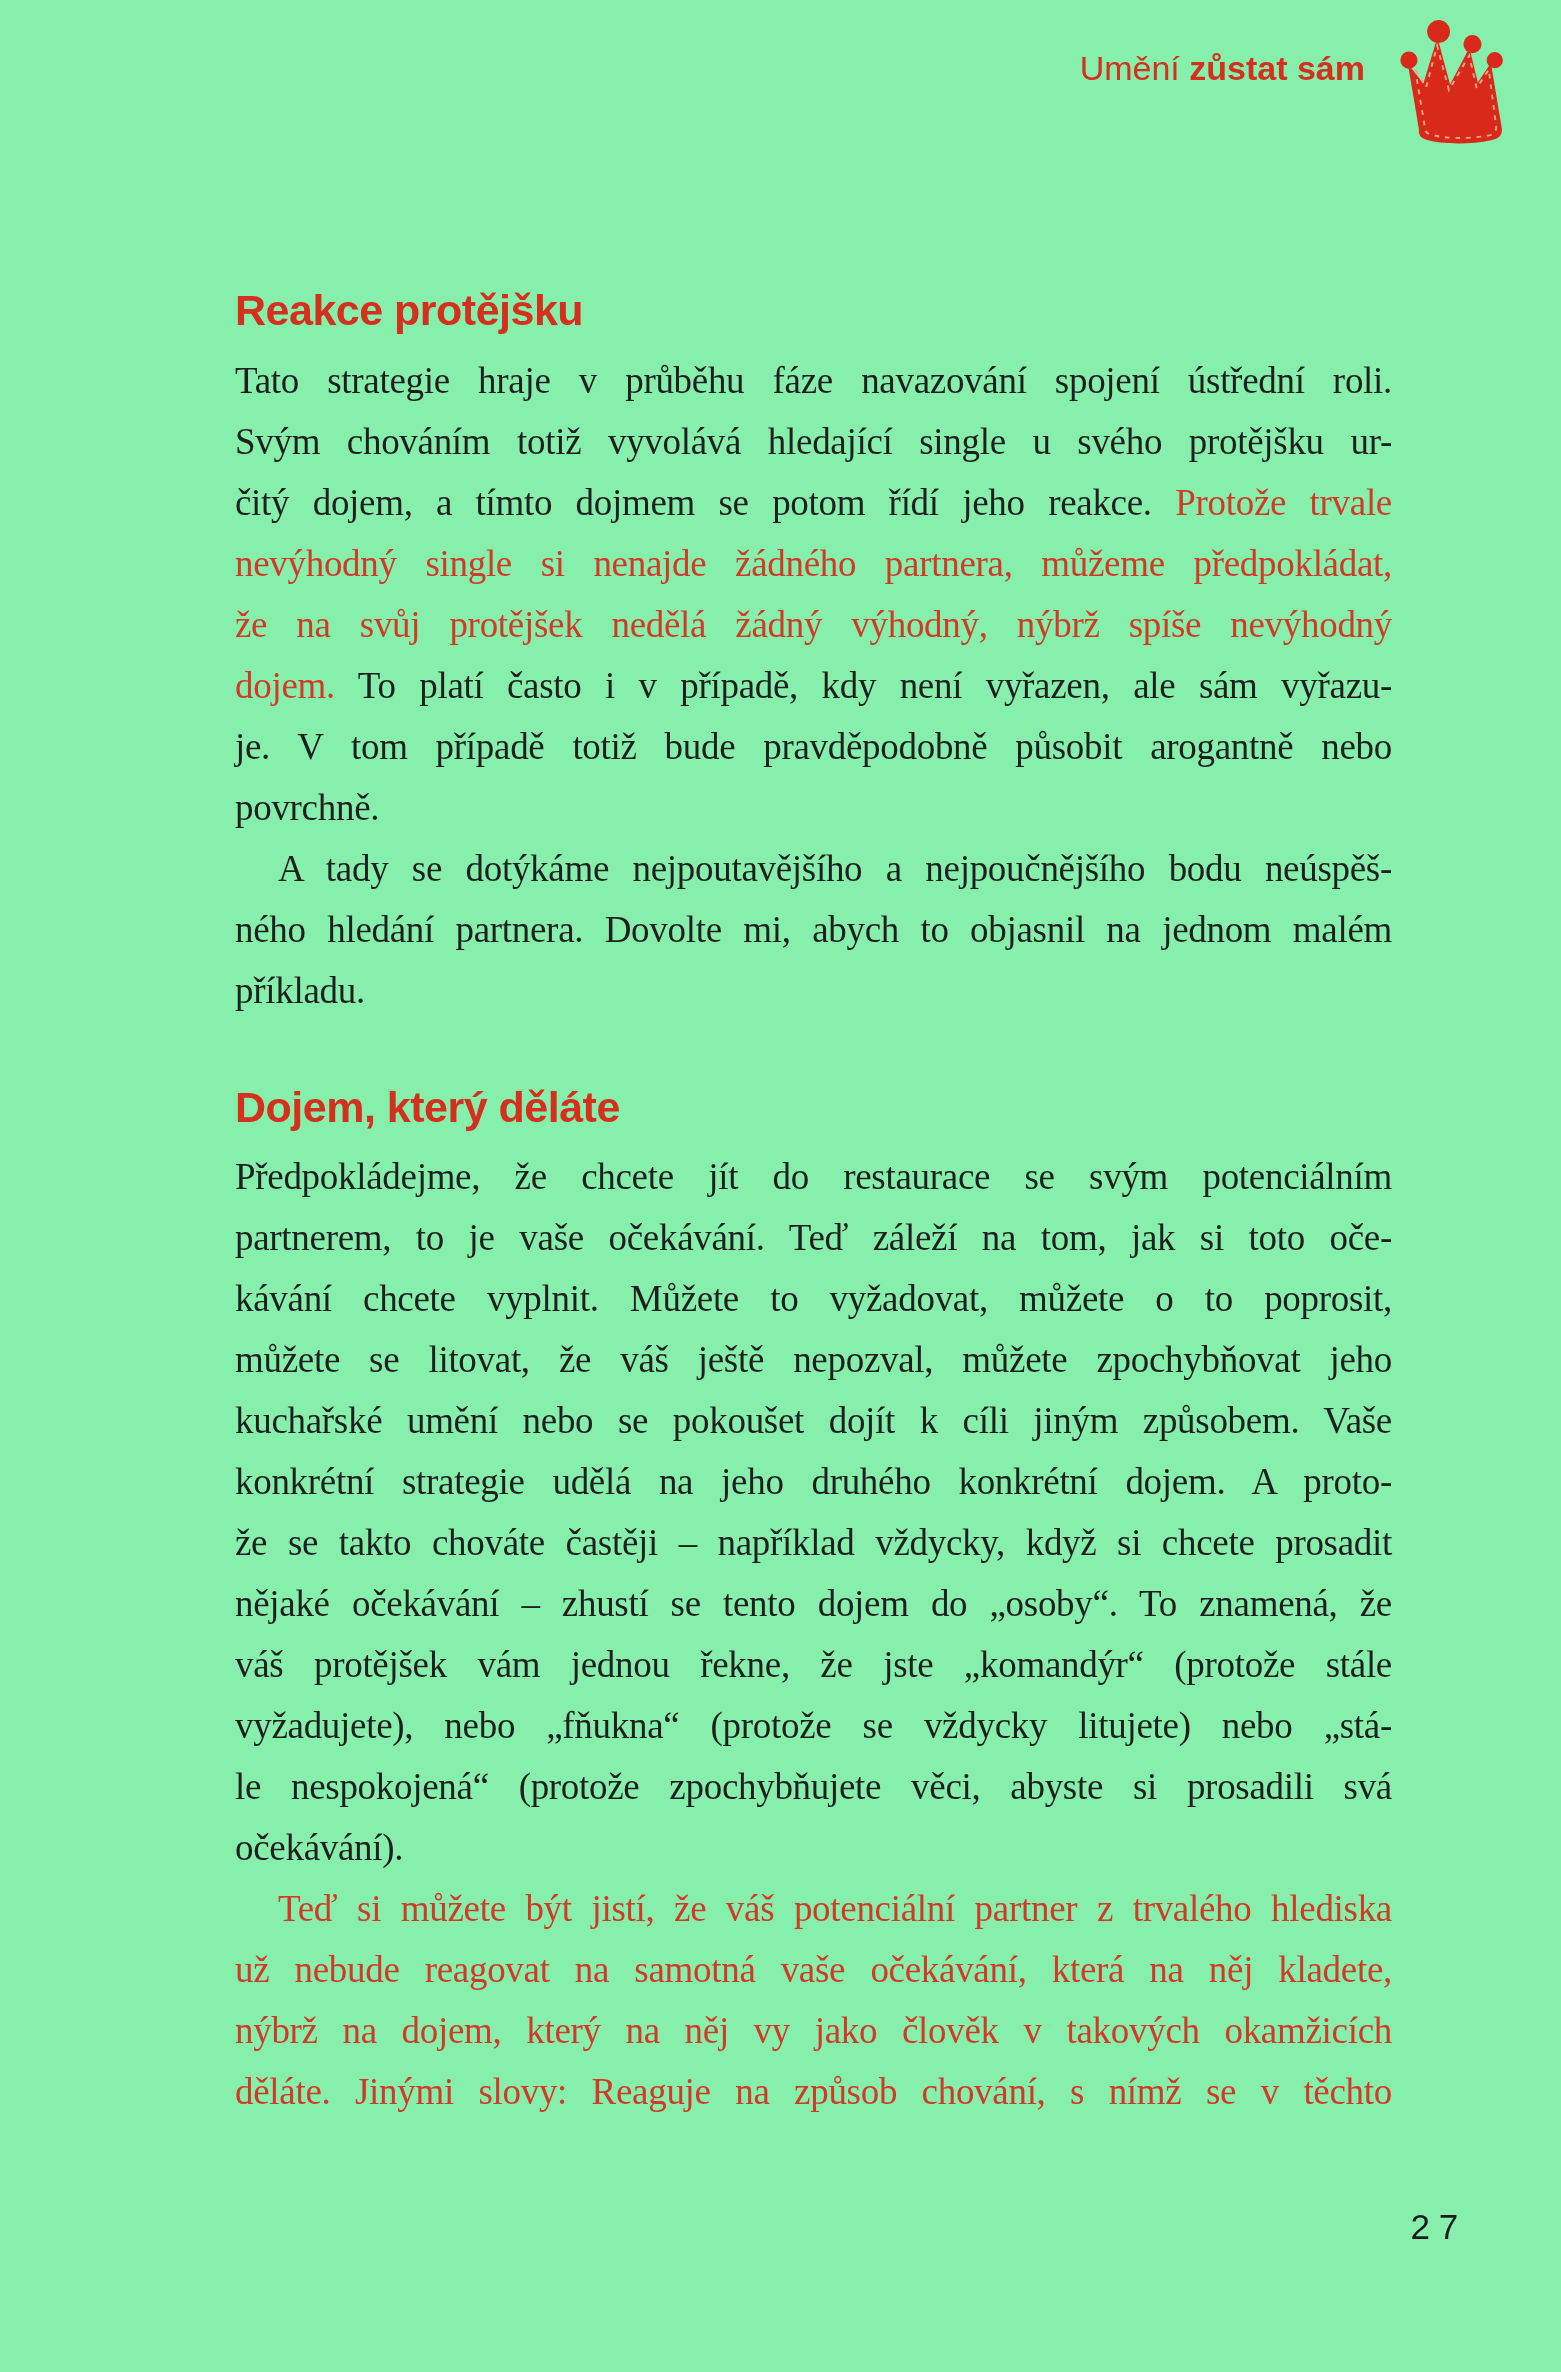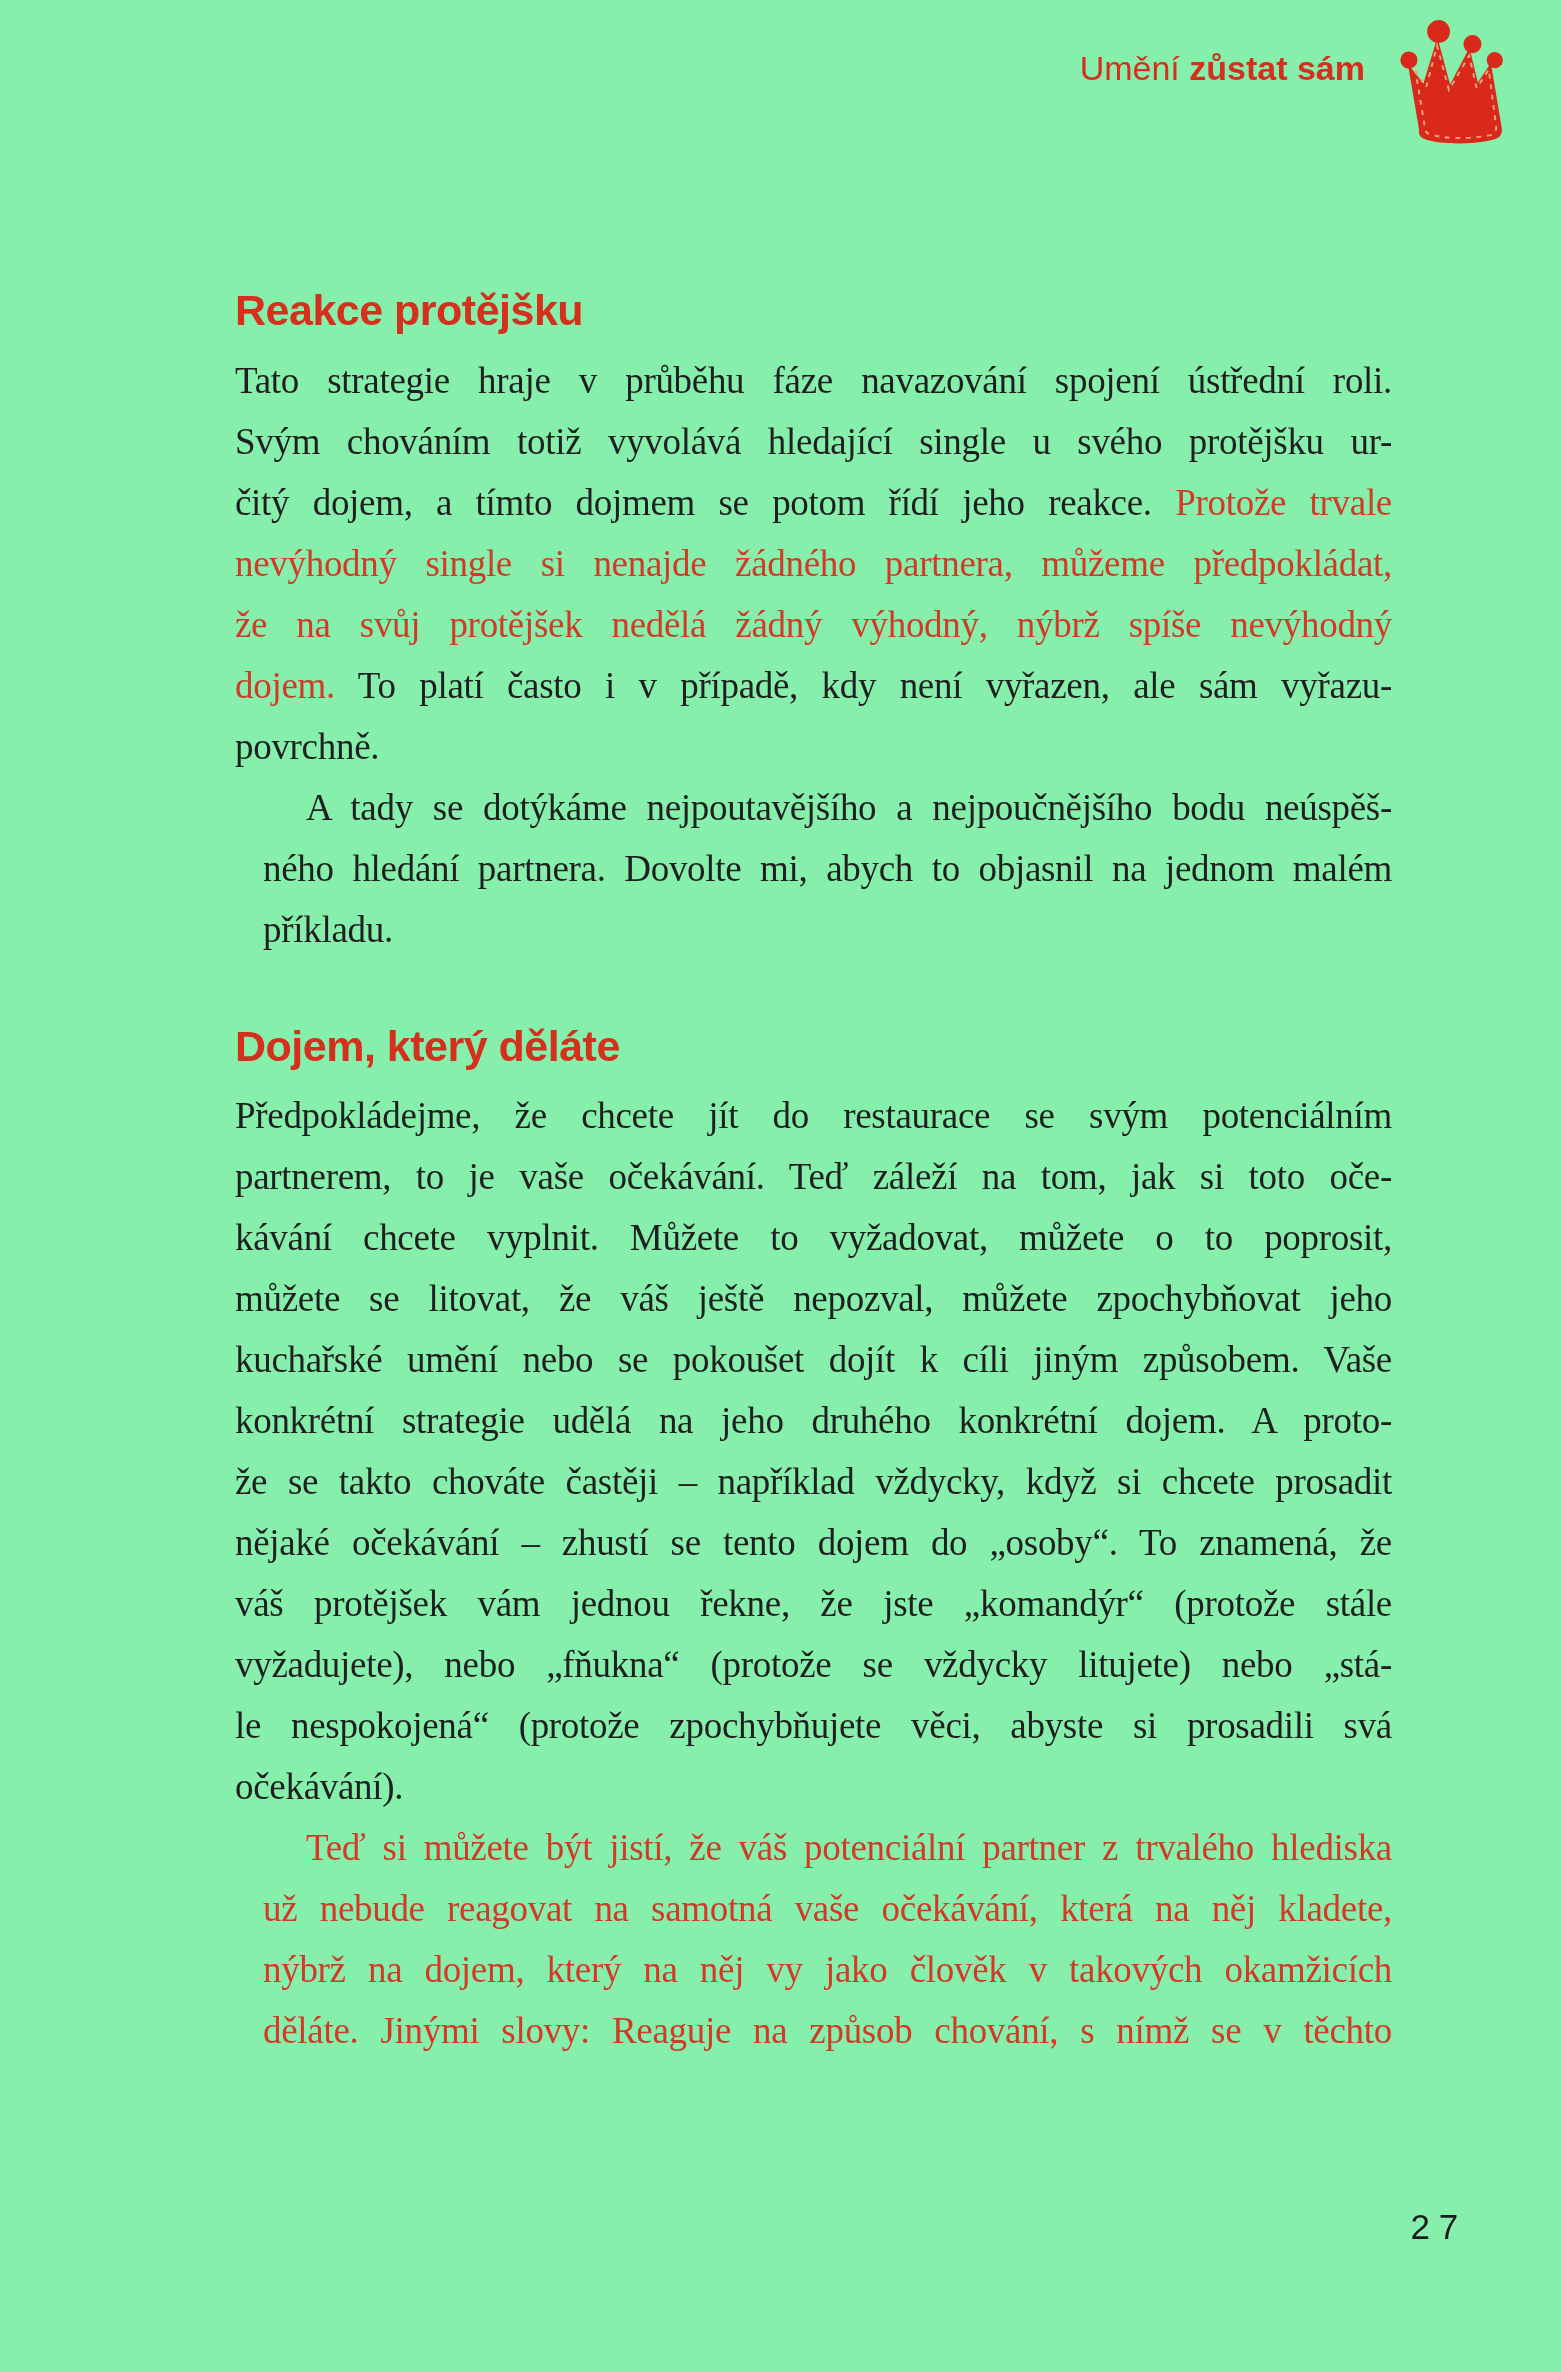--- a/index.html
+++ b/index.html
@@ -59,21 +59,21 @@
     margin-top:61px;
     margin-bottom:0;
     font-family:"Liberation Sans", sans-serif;
     font-weight:700;
     font-size:43px;
     line-height:51px;
     letter-spacing:-0.5px;
     color:var(--accent);
   }
   .para{margin-top:13.7px;}
-  .para + .para{margin-top:0;margin-left:28px;}
+  .para + .para{margin-top:0;}
   .line{
     height:61px;
     line-height:61px;
     font-size:37px;
     letter-spacing:-0.3px;
     text-align:justify;
     text-align-last:justify;
     white-space:normal;
     color:var(--text-black);
   }
@@ -121,20 +121,21 @@
 
   <div class="content">
     <h1 class="section-heading">Reakce protějšku</h1>
     <div class="para">
         <div class="line"><span class="seg-black">Tato strategie hraje v průběhu fáze navazování spojení ústřední roli.</span></div>
         <div class="line"><span class="seg-black">Svým chováním totiž vyvolává hledající single u svého protějšku ur-</span></div>
         <div class="line"><span class="seg-black">čitý dojem, a tímto dojmem se potom řídí jeho reakce. </span><span class="seg-red">Protože trvale</span></div>
         <div class="line"><span class="seg-red">nevýhodný single si nenajde žádného partnera, můžeme předpokládat,</span></div>
         <div class="line"><span class="seg-red">že na svůj protějšek nedělá žádný výhodný, nýbrž spíše nevýhodný</span></div>
         <div class="line"><span class="seg-red">dojem. </span><span class="seg-black">To platí často i v případě, kdy není vyřazen, ale sám vyřazu-</span></div>
+        <div class="line"><span class="seg-black">je. V tom případě totiž bude pravděpodobně působit arogantně nebo</span></div>
         <div class="line last"><span class="seg-black">povrchně.</span></div>
       </div>
     <div class="para">
         <div class="line indent"><span class="seg-black">A tady se dotýkáme nejpoutavějšího a nejpoučnějšího bodu neúspěš-</span></div>
         <div class="line"><span class="seg-black">ného hledání partnera. Dovolte mi, abych to objasnil na jednom malém</span></div>
         <div class="line last"><span class="seg-black">příkladu.</span></div>
       </div>
     <h2 class="section-heading">Dojem, který děláte</h2>
     <div class="para">
         <div class="line"><span class="seg-black">Předpokládejme, že chcete jít do restaurace se svým potenciálním</span></div>

